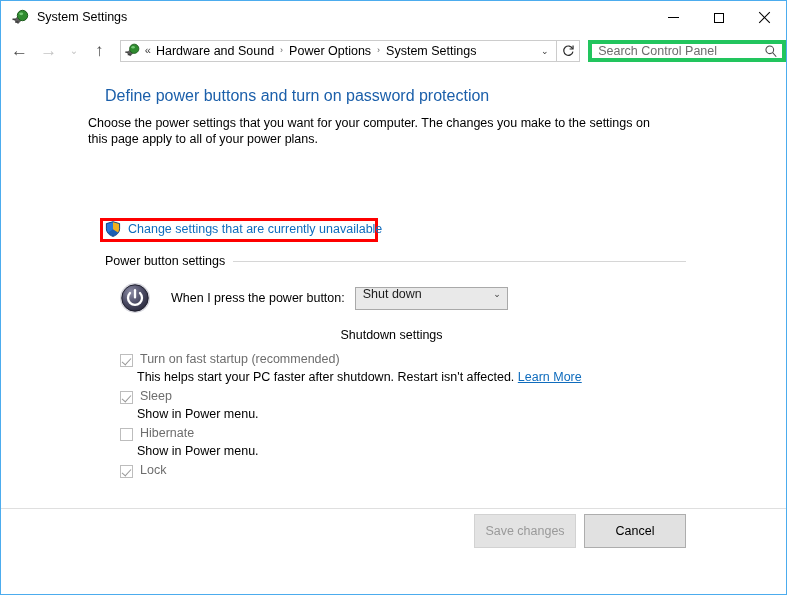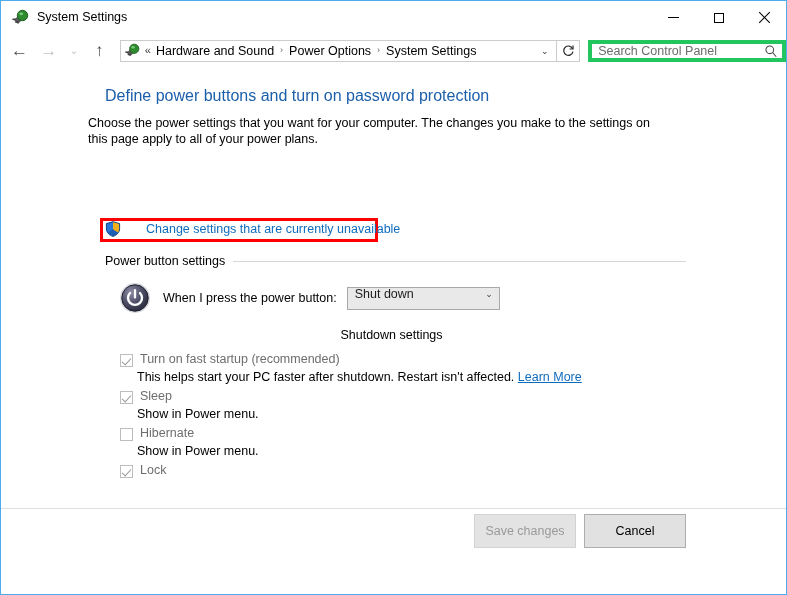--- a/index.html
+++ b/index.html
@@ -219,21 +219,21 @@
 
   #uac-row {
     position: absolute;
     left: 104px;
     top: 154px;
     display: flex;
     align-items: center;
   }
   #uac-shield { width: 16px; height: 16px; flex: 0 0 auto; }
   #uac-link {
-    margin-left: 25px;
+    margin-left: 7px;
     font-size: 12.5px;
     color: #0f6cbd;
     cursor: pointer;
     white-space: nowrap;
   }
   #red-box {
     position: absolute;
     left: 99px;
     top: 151px;
     width: 278px;
@@ -264,21 +264,21 @@
 
   #power-btn-row {
     position: absolute;
     left: 118px;
     top: 215px;
     display: flex;
     align-items: center;
   }
   #power-icon { width: 32px; height: 32px; flex: 0 0 auto; }
   #power-label {
-    margin-left: 12px;
+    margin-left: 20px;
     font-size: 12.5px;
     color: #000000;
     white-space: nowrap;
   }
   #power-select {
     margin-left: 10px;
     width: 153px;
     height: 23px;
     box-sizing: border-box;
     border: 1px solid #a9a9a9;

